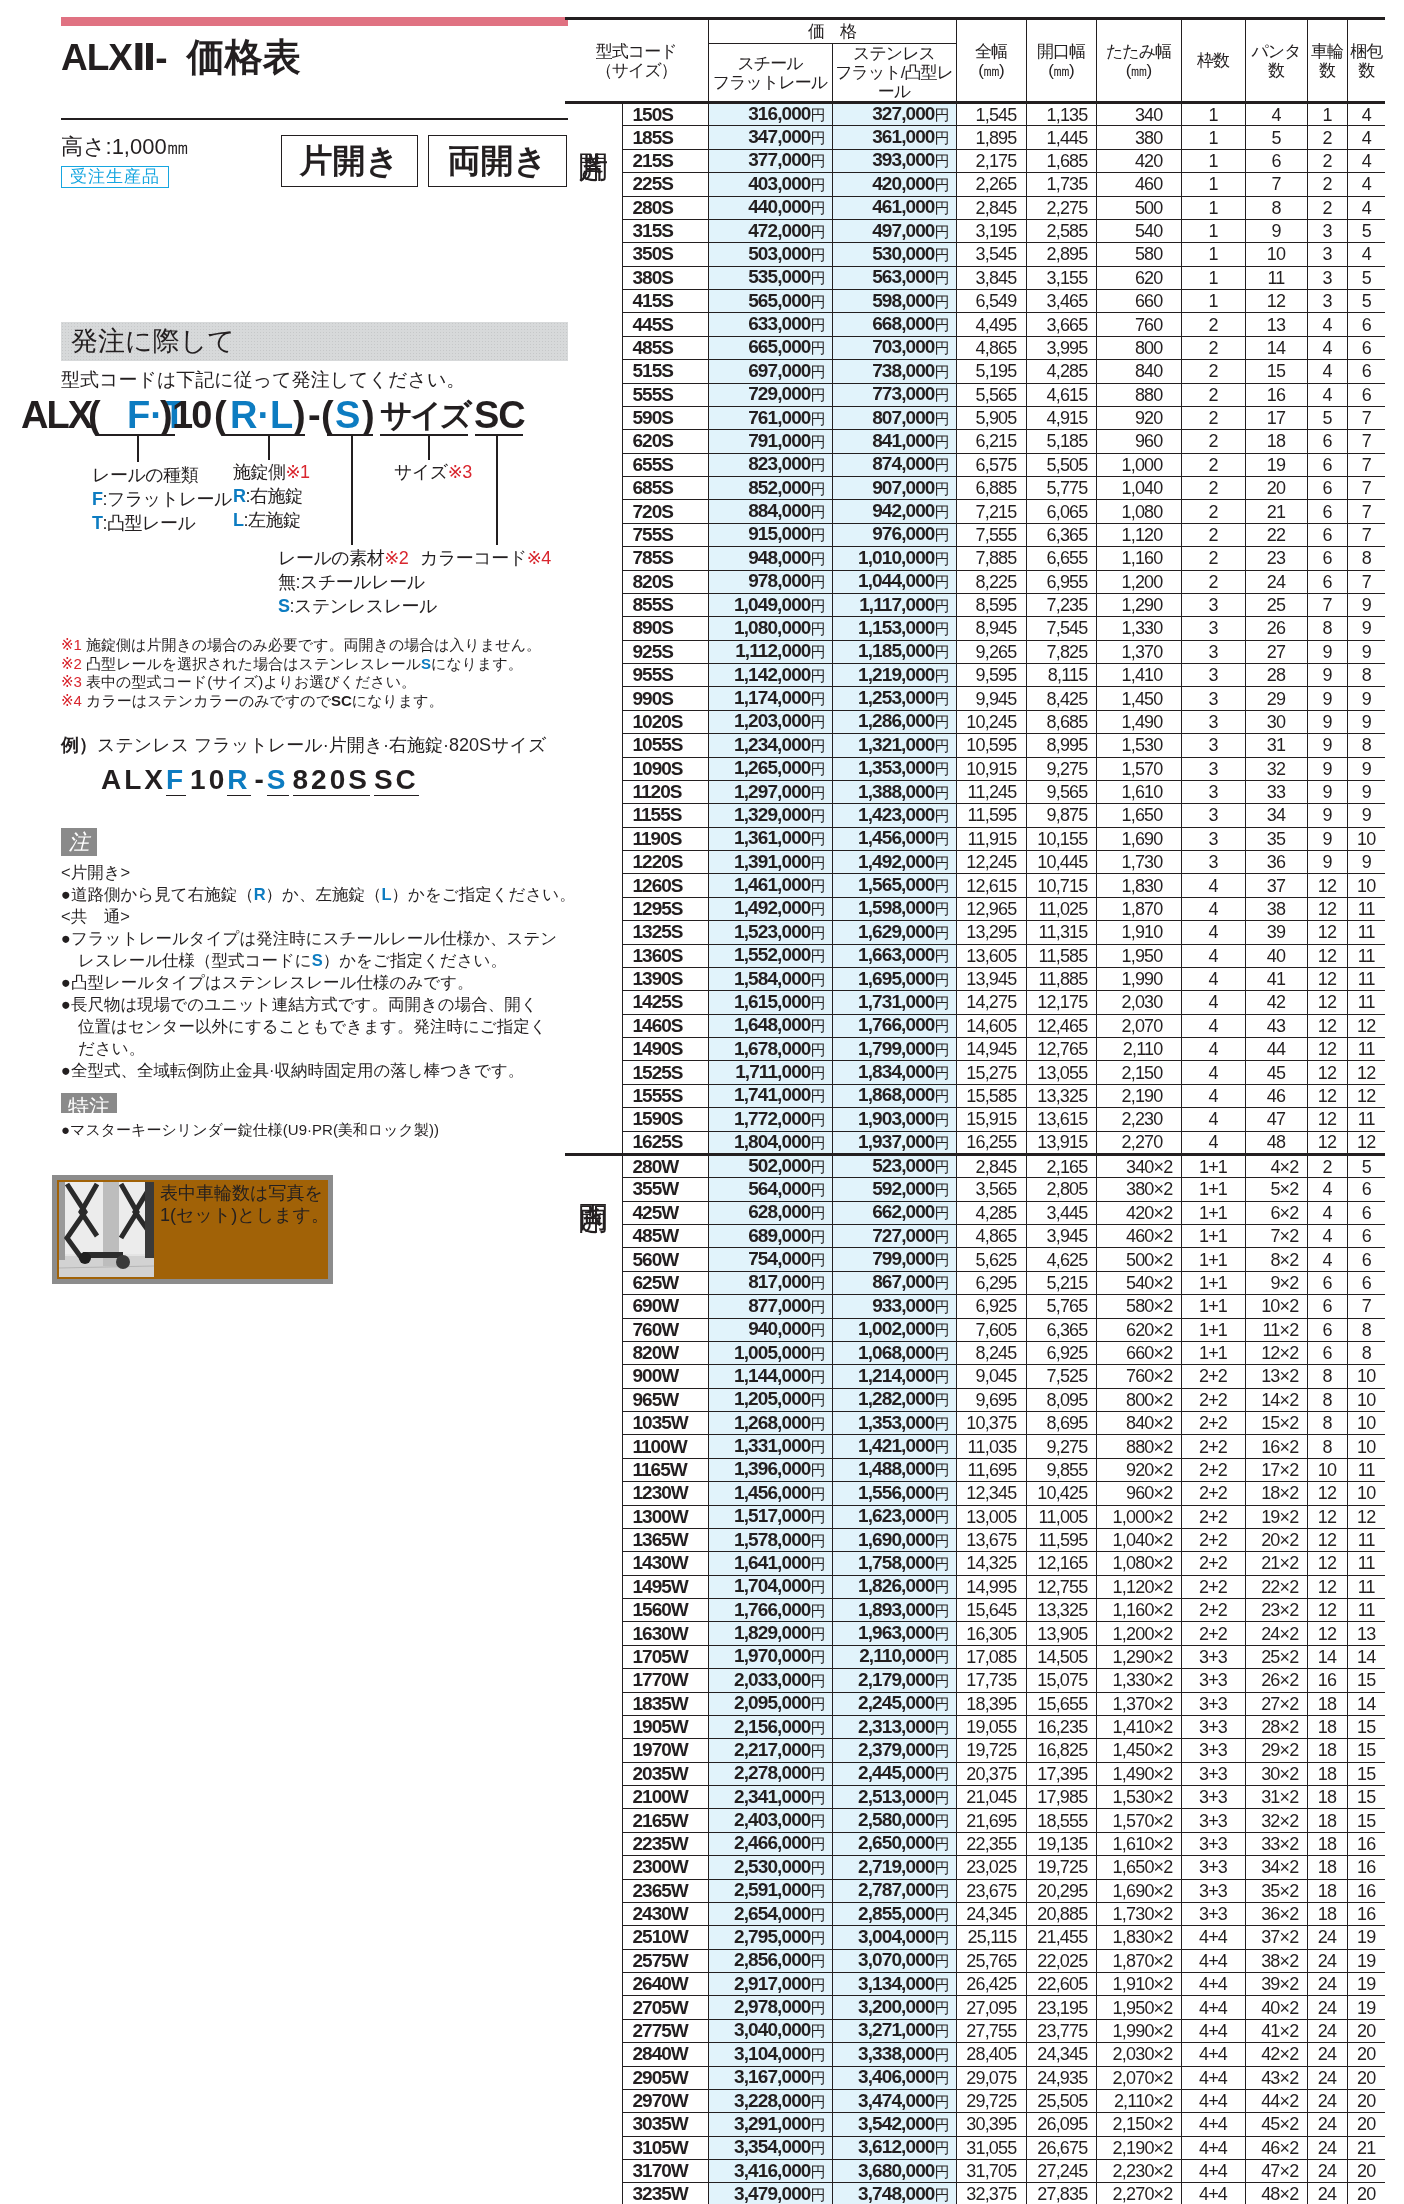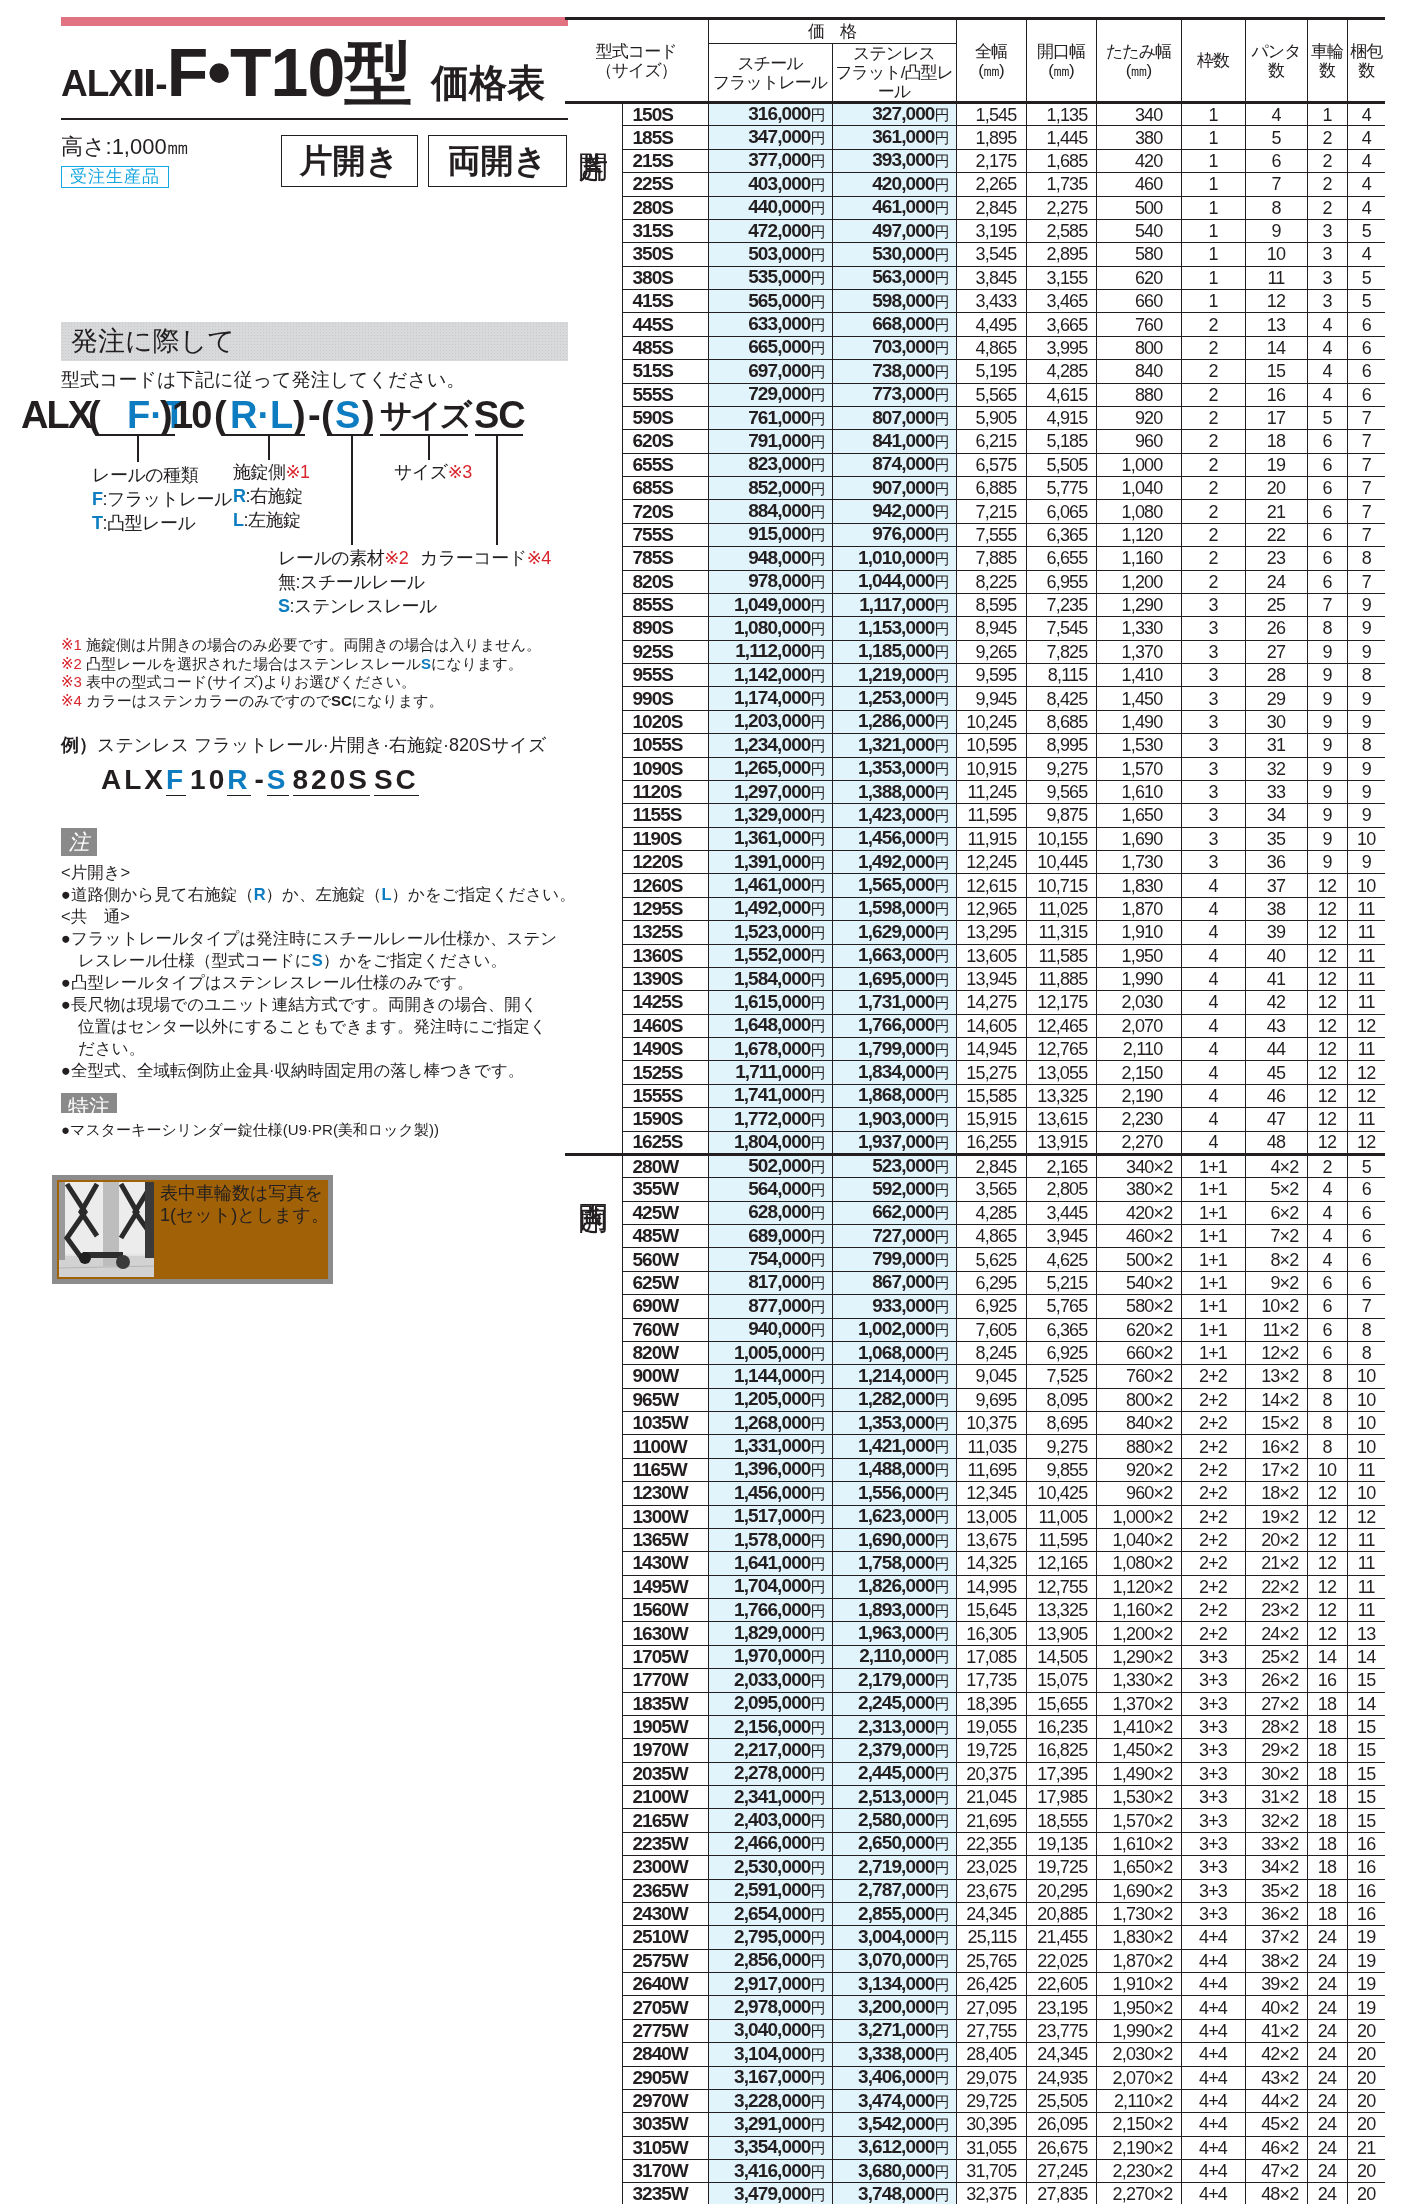--- a/index.html
+++ b/index.html
@@ -77,21 +77,20 @@
   .tbl .sec-1 td.c7{text-align:right;padding-right:8px;}
   .tbl td.c9{border-right:none;}
 </style>
 </head>
 <body>
 
 <div class="abs pinkbar"></div>
 
 <div class="abs title">
   <span class="t-prefix">ALXⅡ-</span>
-  <span class="t-main">F•T10型</span>
   <span class="t-suffix">価格表</span>
 </div>
 <div class="abs rule"></div>
 
 <div class="abs height-spec">高さ:1,000㎜</div>
 <div class="abs badge">受注生産品</div>
 <div class="abs type-box type-single">片開き</div>
 <div class="abs type-box type-double">両開き</div>
 
 <div class="abs section-bar">発注に際して</div>
@@ -355,21 +354,21 @@
         <td class="c5">620</td>
         <td class="c6">1</td>
         <td class="c7">11</td>
         <td class="c8">3</td>
         <td class="c9">5</td>
       </tr>
       <tr>
         <td class="c0">415S</td>
         <td class="c1"><span>565,000</span><span class="yen">円</span></td>
         <td class="c2"><span>598,000</span><span class="yen">円</span></td>
-        <td class="c3">3,433</td>
+        <td class="c3">6,549</td>
         <td class="c4">3,465</td>
         <td class="c5">660</td>
         <td class="c6">1</td>
         <td class="c7">12</td>
         <td class="c8">3</td>
         <td class="c9">5</td>
       </tr>
       <tr>
         <td class="c0">445S</td>
         <td class="c1"><span>633,000</span><span class="yen">円</span></td>

